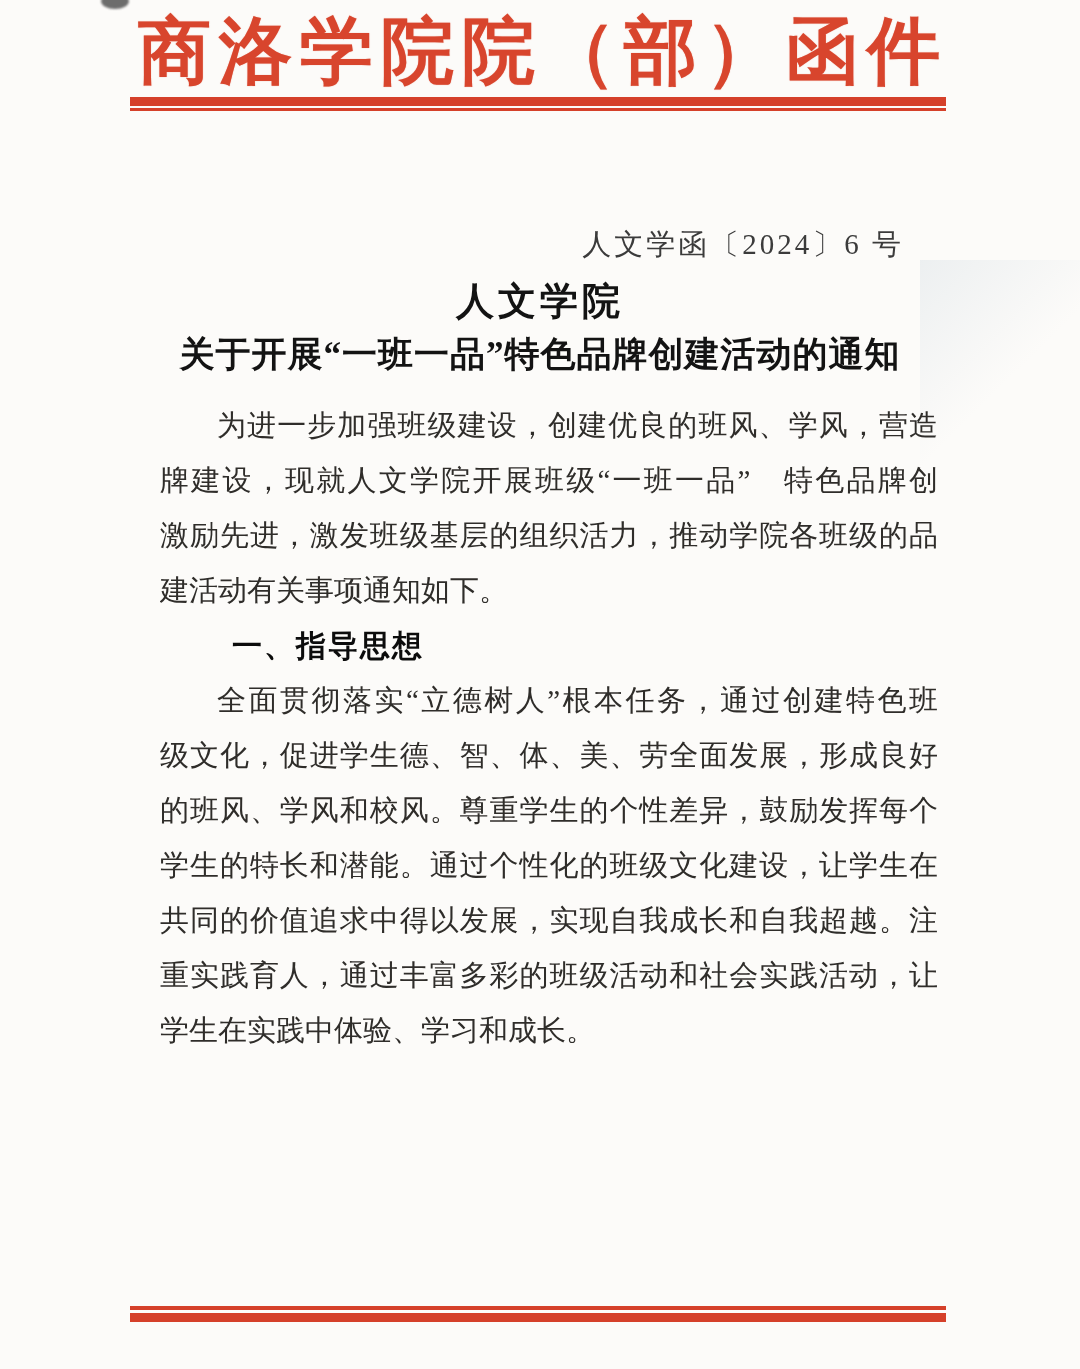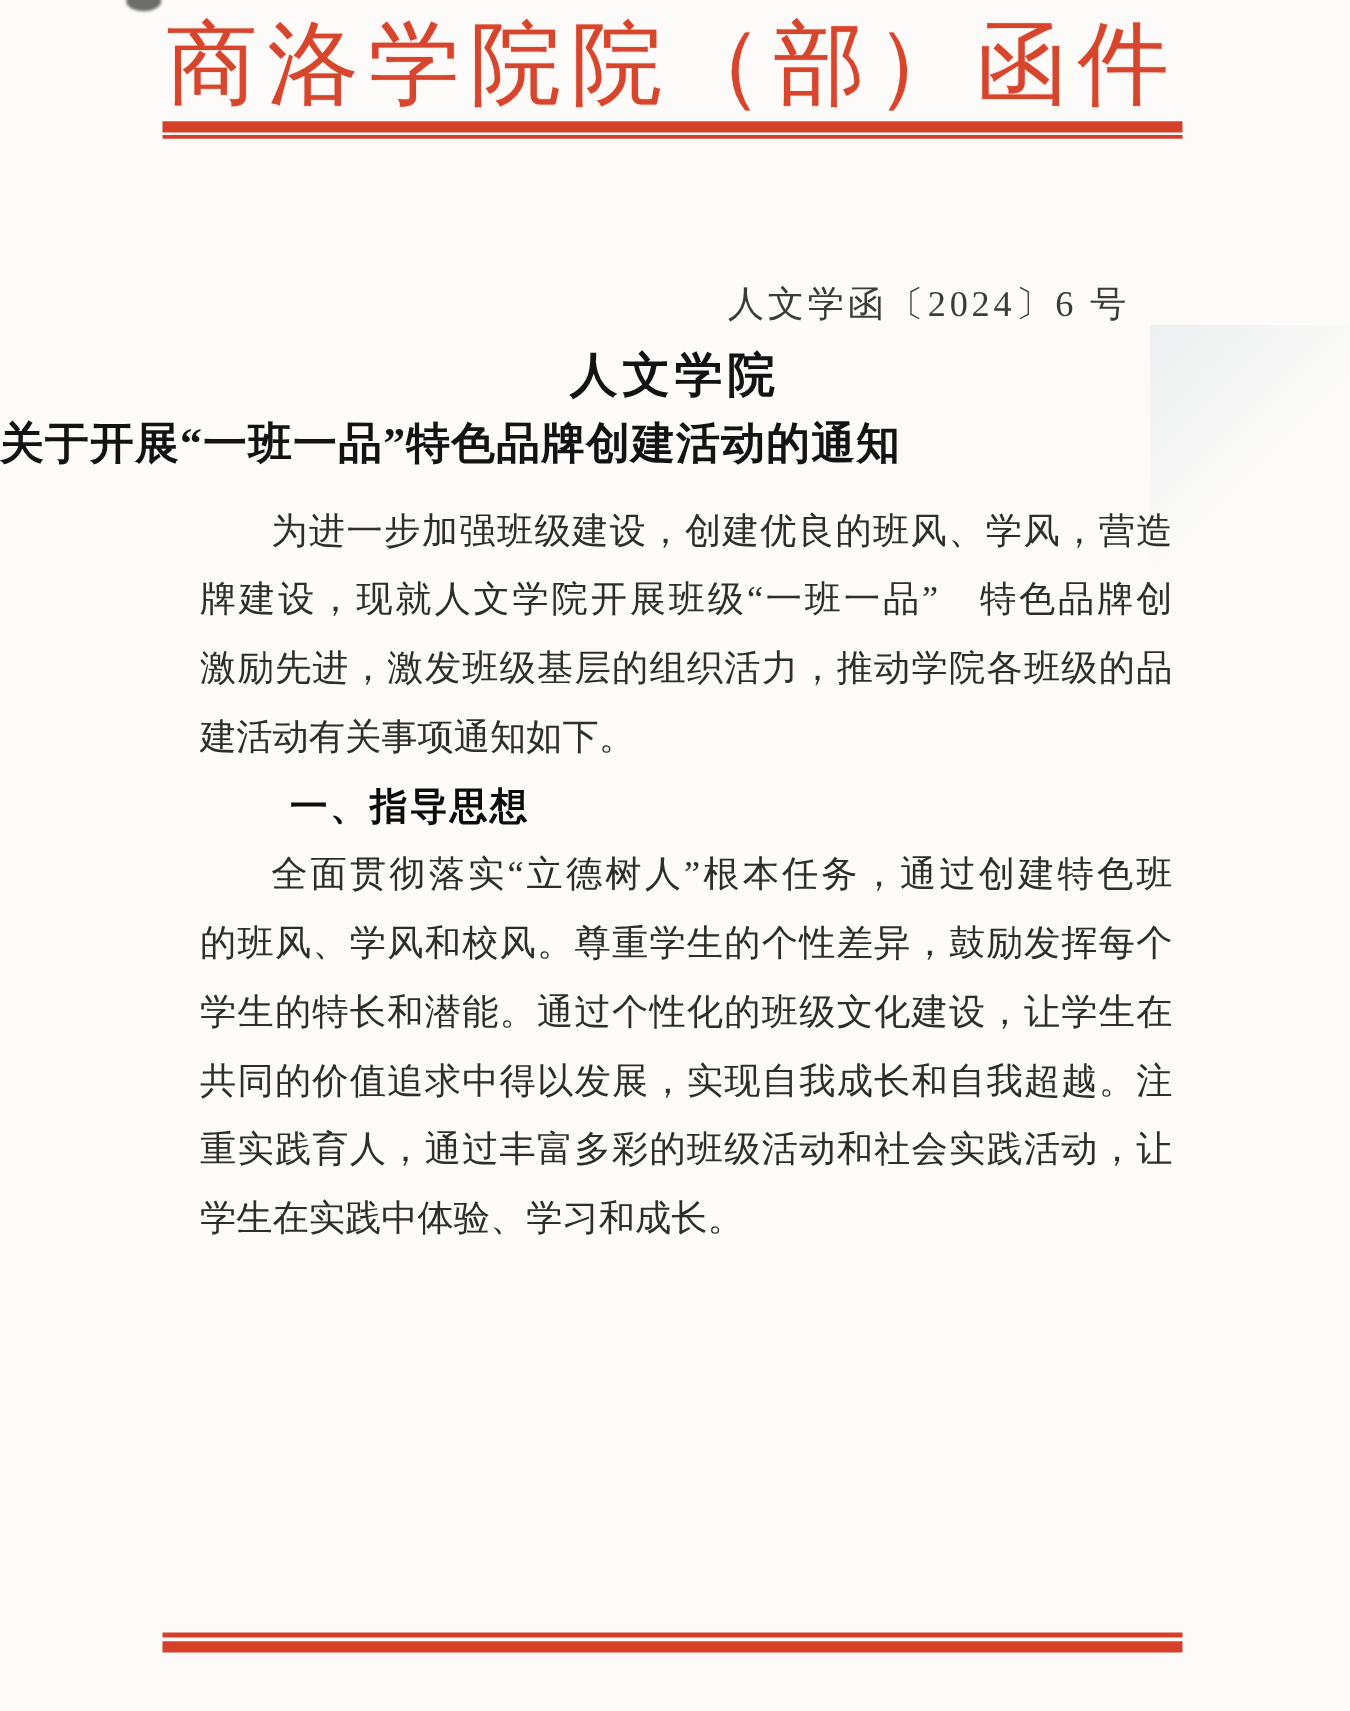--- a/index.html
+++ b/index.html
@@ -17,22 +17,22 @@
     background:#4a4a4a;border-radius:50%;filter:blur(1.2px);opacity:.8;
   }
   .scan-streak{
     position:absolute;top:260px;right:0;width:160px;height:220px;
     background:linear-gradient(135deg,rgba(190,205,215,0.25) 0%,rgba(190,205,215,0) 55%);
     pointer-events:none;
   }
   
   .letterhead-title{
     position:absolute;top:2px;left:128px;width:820px;
-    text-align:center;white-space:nowrap;
-    font-size:73px;line-height:100px;font-weight:400;
+    text-align:right;white-space:nowrap;
+    font-size:73px;line-height:100px;font-weight:700;
     letter-spacing:8px;
     color:#d8452d;
     text-shadow:0 0 1px rgba(216,69,45,.55);
   }
   .rule{position:absolute;left:130px;width:816px;}
   .rule-header{top:97px;}
   .rule-header .bar-thick{height:9px;background:#d5402a;}
   .rule-header .bar-gap{height:2px;}
   .rule-header .bar-thin{height:3px;background:#d5402a;}
   .rule-footer{top:1306px;}
@@ -46,21 +46,21 @@
     white-space:nowrap;
   }
   
   .org-title{
     position:absolute;top:278px;left:0;width:1080px;
     text-align:center;font-size:38px;line-height:46px;font-weight:700;
     color:#131313;letter-spacing:4px;
   }
   .subject-title{
     position:absolute;top:332px;left:0;width:1080px;
-    font-size:35px;line-height:46px;font-weight:700;
+    text-align:center;font-size:35px;line-height:46px;font-weight:700;
     color:#131313;letter-spacing:1px;white-space:nowrap;
   }
   
   .body-text{
     position:absolute;top:398px;left:160px;width:778px;
     font-size:29px;color:#2f2d2a;
   }
   .bline{
     height:55px;line-height:55px;
     text-align:justify;text-align-last:justify;
@@ -101,20 +101,21 @@
 
   <div class="body-text">
     <div class="bline indent">为进一步加强班级建设，创建优良的班风、学风，营造</div>
     <div class="bline">牌建设，现就人文学院开展班级“一班一品”　特色品牌创</div>
     <div class="bline">激励先进，激发班级基层的组织活力，推动学院各班级的品</div>
     <div class="bline plain">建活动有关事项通知如下。</div>
 
     <div class="section-heading">一、指导思想</div>
 
     <div class="bline indent">全面贯彻落实“立德树人”根本任务，通过创建特色班</div>
+    <div class="bline">级文化，促进学生德、智、体、美、劳全面发展，形成良好</div>
     <div class="bline">的班风、学风和校风。尊重学生的个性差异，鼓励发挥每个</div>
     <div class="bline">学生的特长和潜能。通过个性化的班级文化建设，让学生在</div>
     <div class="bline">共同的价值追求中得以发展，实现自我成长和自我超越。注</div>
     <div class="bline">重实践育人，通过丰富多彩的班级活动和社会实践活动，让</div>
     <div class="bline plain">学生在实践中体验、学习和成长。</div>
   </div>
 
   <div class="rule rule-footer">
     <div class="bar-thin"></div>
     <div class="bar-gap"></div>

